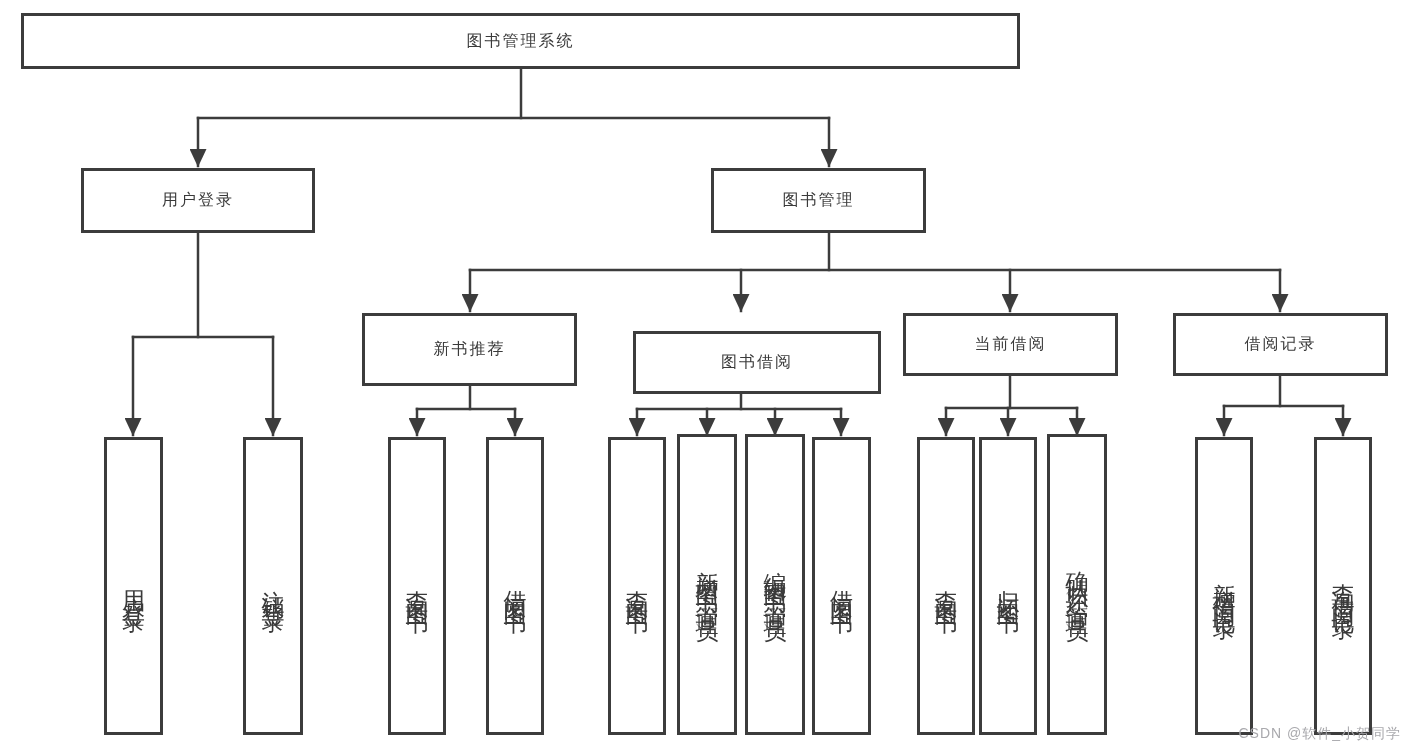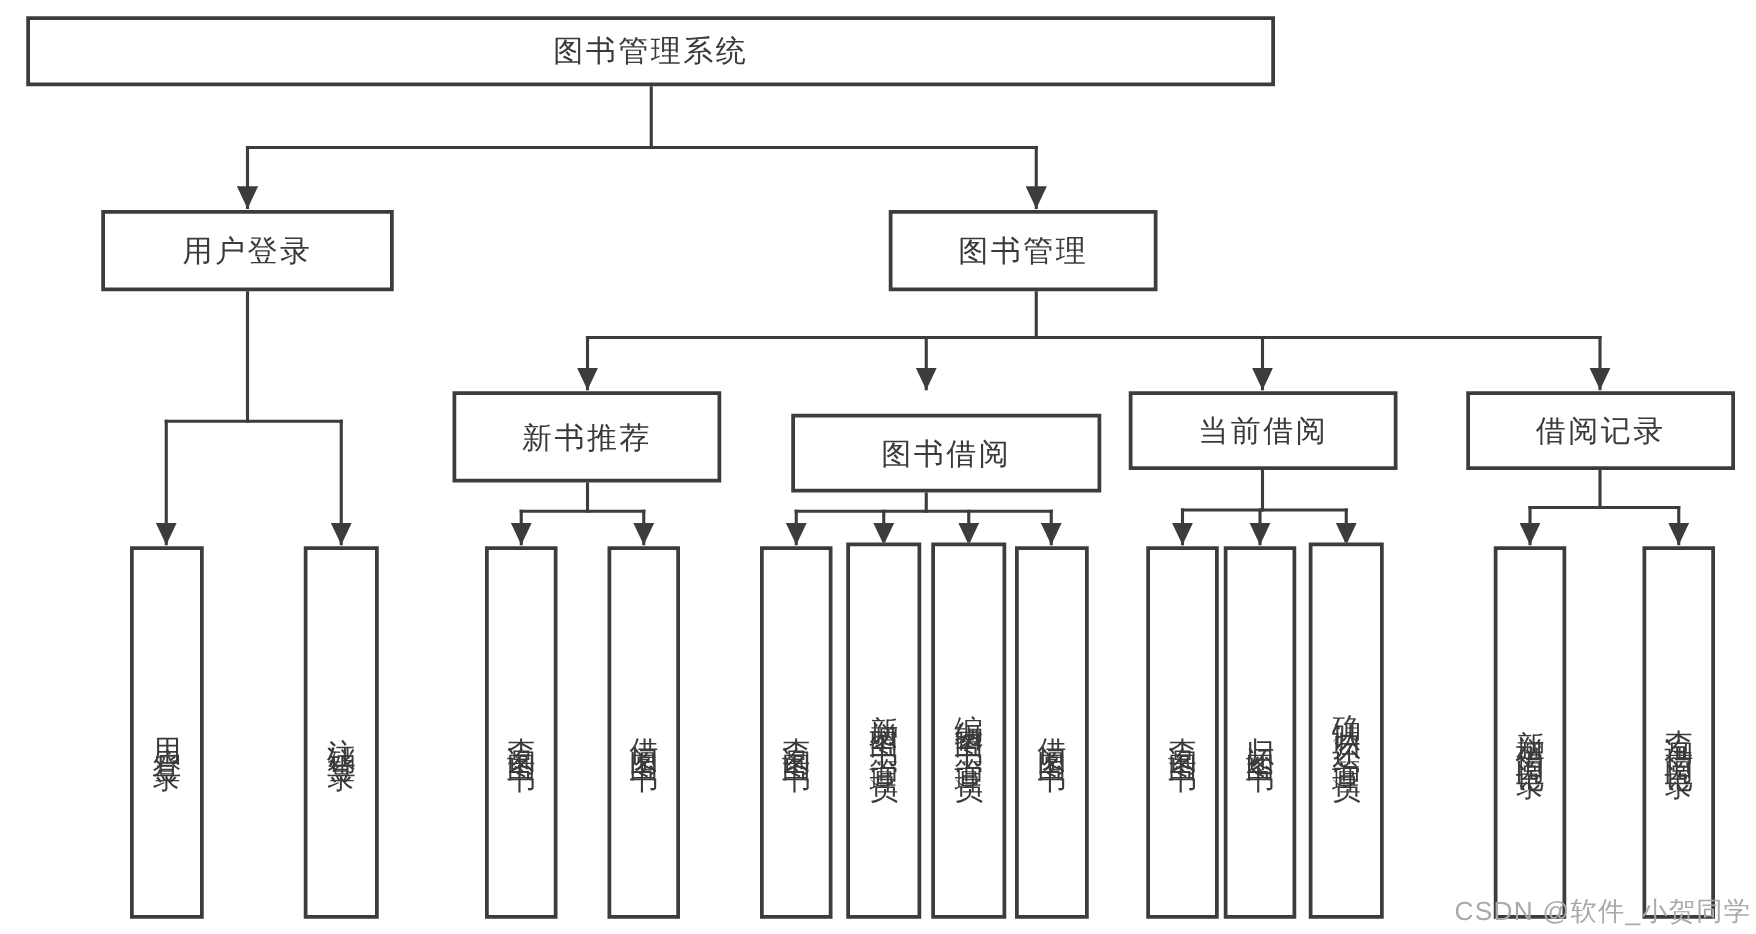--- a/index.html
+++ b/index.html
@@ -20,31 +20,31 @@
   .cline{stroke:var(--line);stroke-width:2.5;fill:none;stroke-linecap:square;}
   .chead{fill:var(--line);}
   .box{
     position:absolute;box-sizing:border-box;
     background:var(--bg);
     border:3px solid var(--line);
     display:flex;align-items:center;justify-content:center;
     color:var(--text);
     text-align:center;
   }
-  .box.h{font-size:24px;letter-spacing:2px;white-space:nowrap;}
+  .box.h{font-size:16px;letter-spacing:2px;white-space:nowrap;}
   .box.v{
     writing-mode:vertical-rl;
     font-size:23px;
     line-height:1;
     letter-spacing:7px;
     padding:6px 0;
   }
   .watermark{
     position:absolute;right:4px;bottom:4px;
-    font-size:21px;
+    font-size:14px;
     color:var(--watermark);
     letter-spacing:1px;
     white-space:nowrap;
     margin-top:25px;
   }
 </style>
 </head>
 <body>
 
 <div id="canvas">

